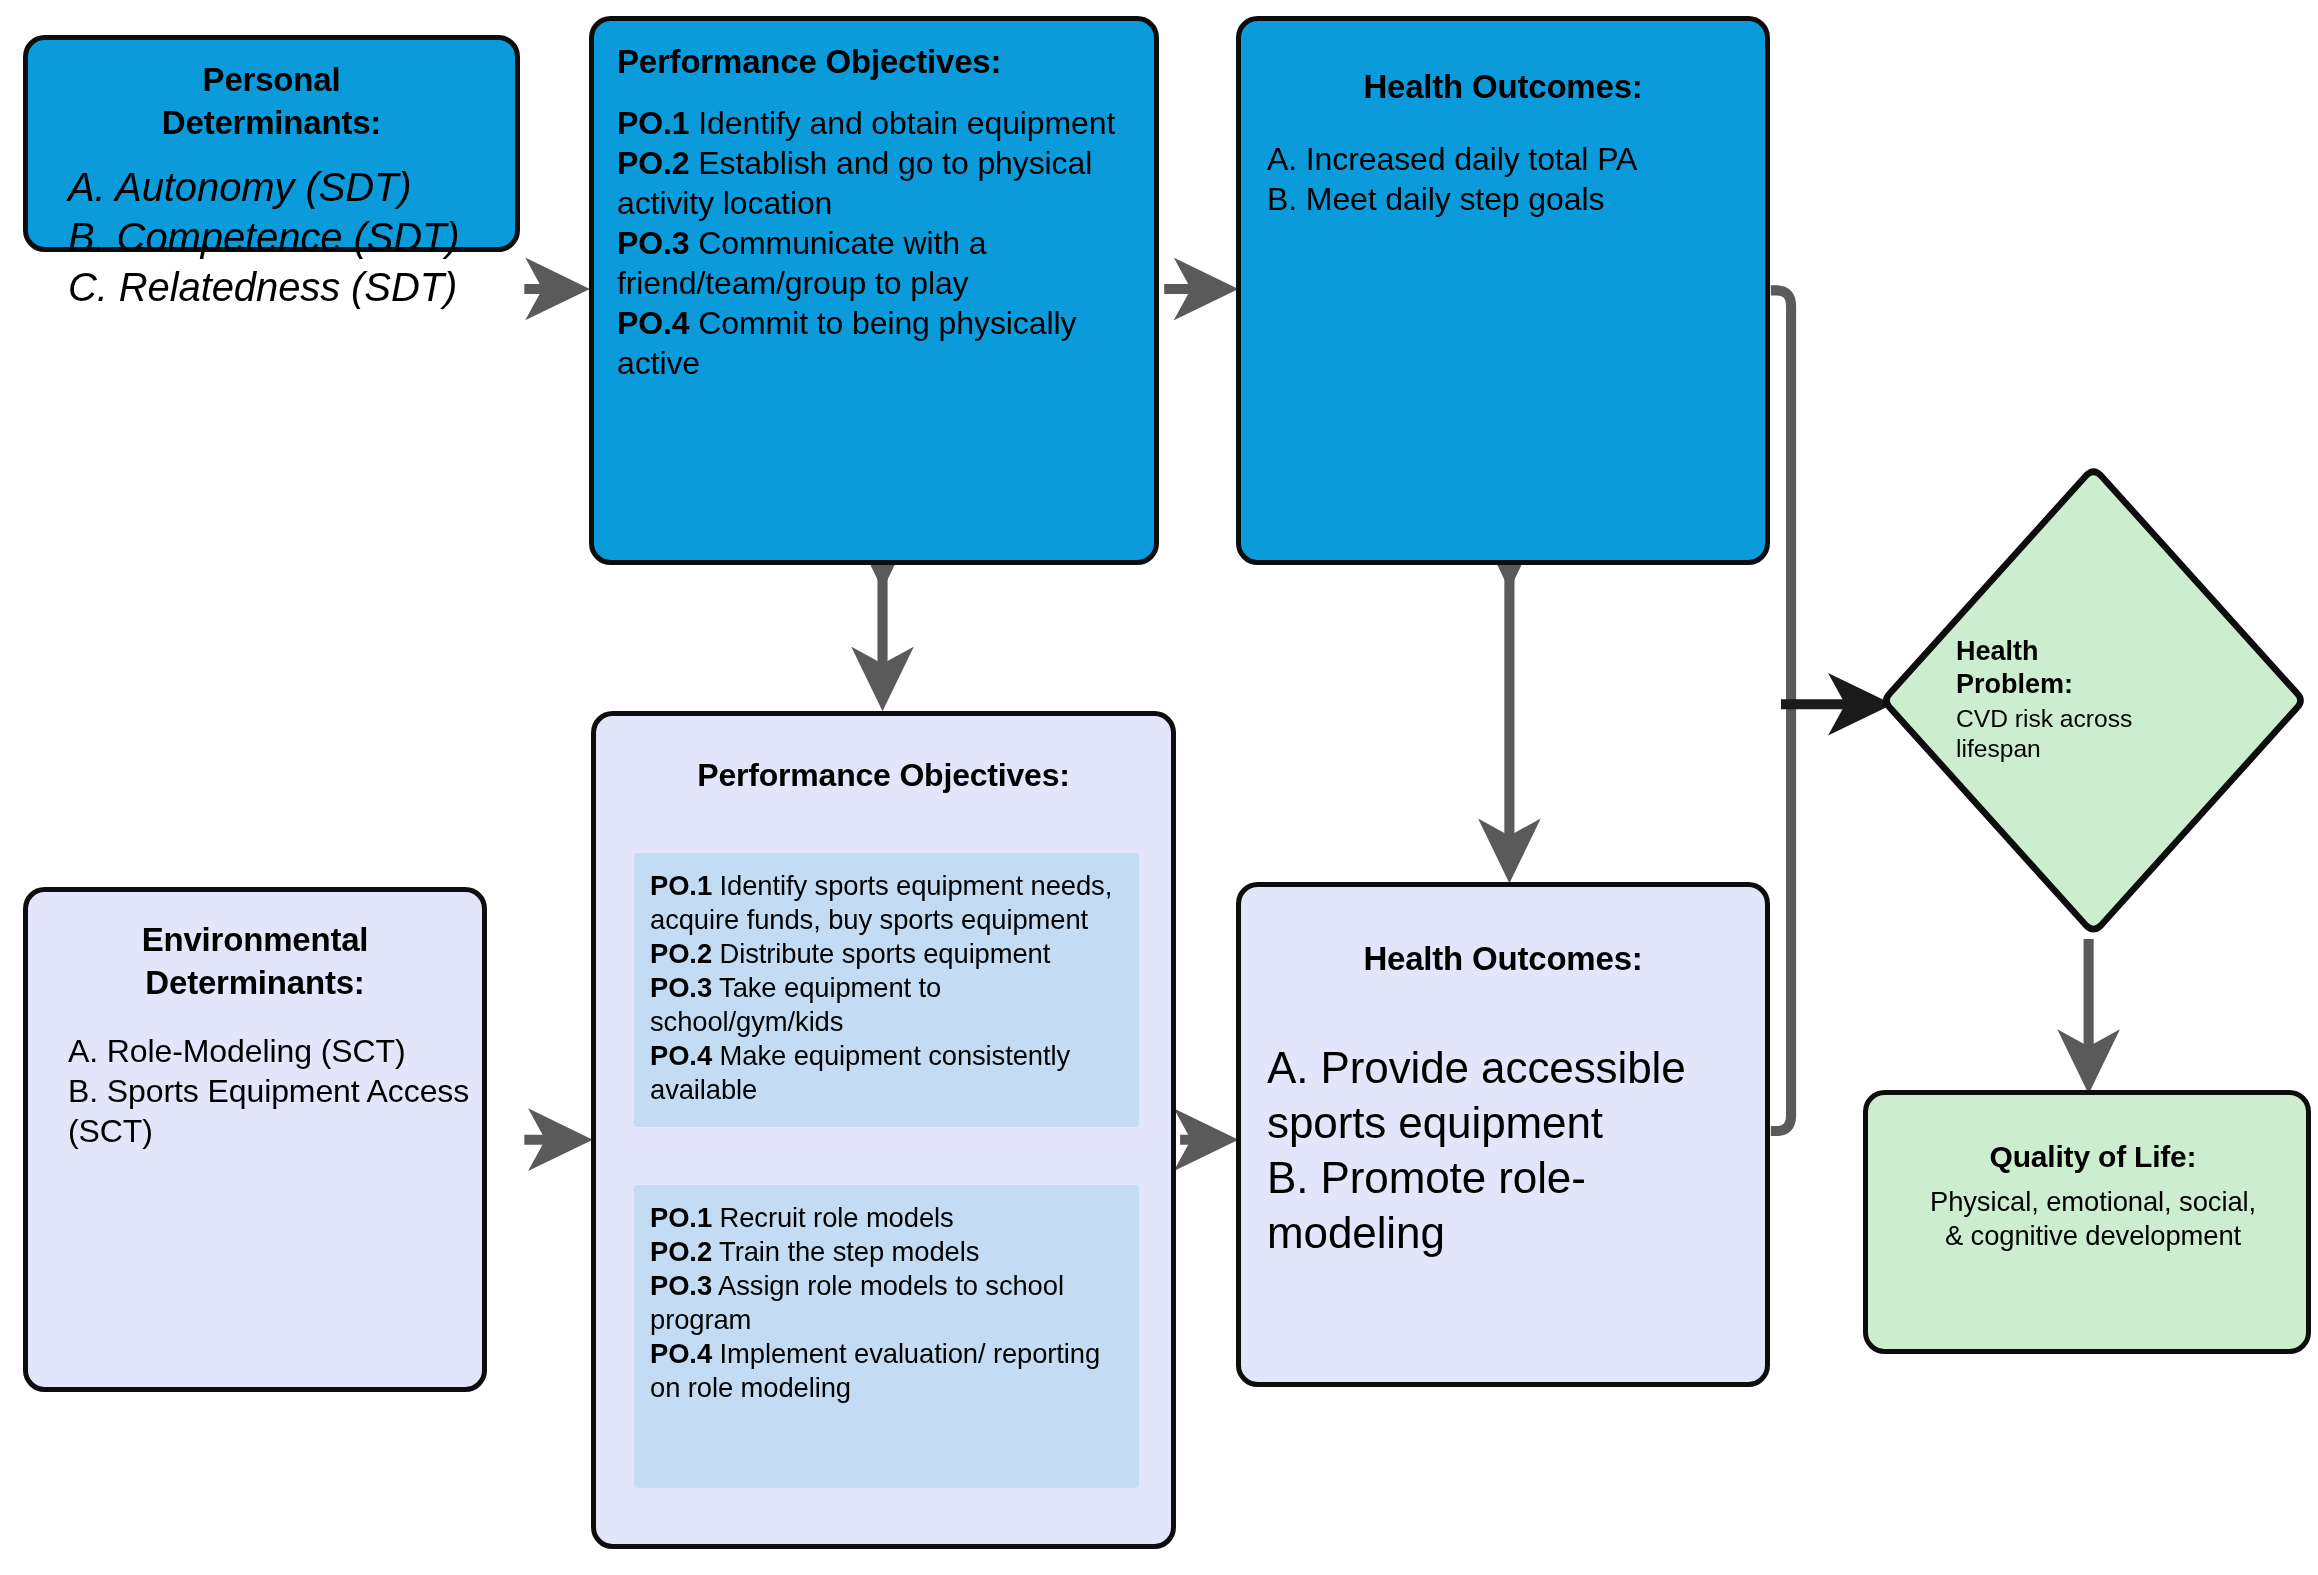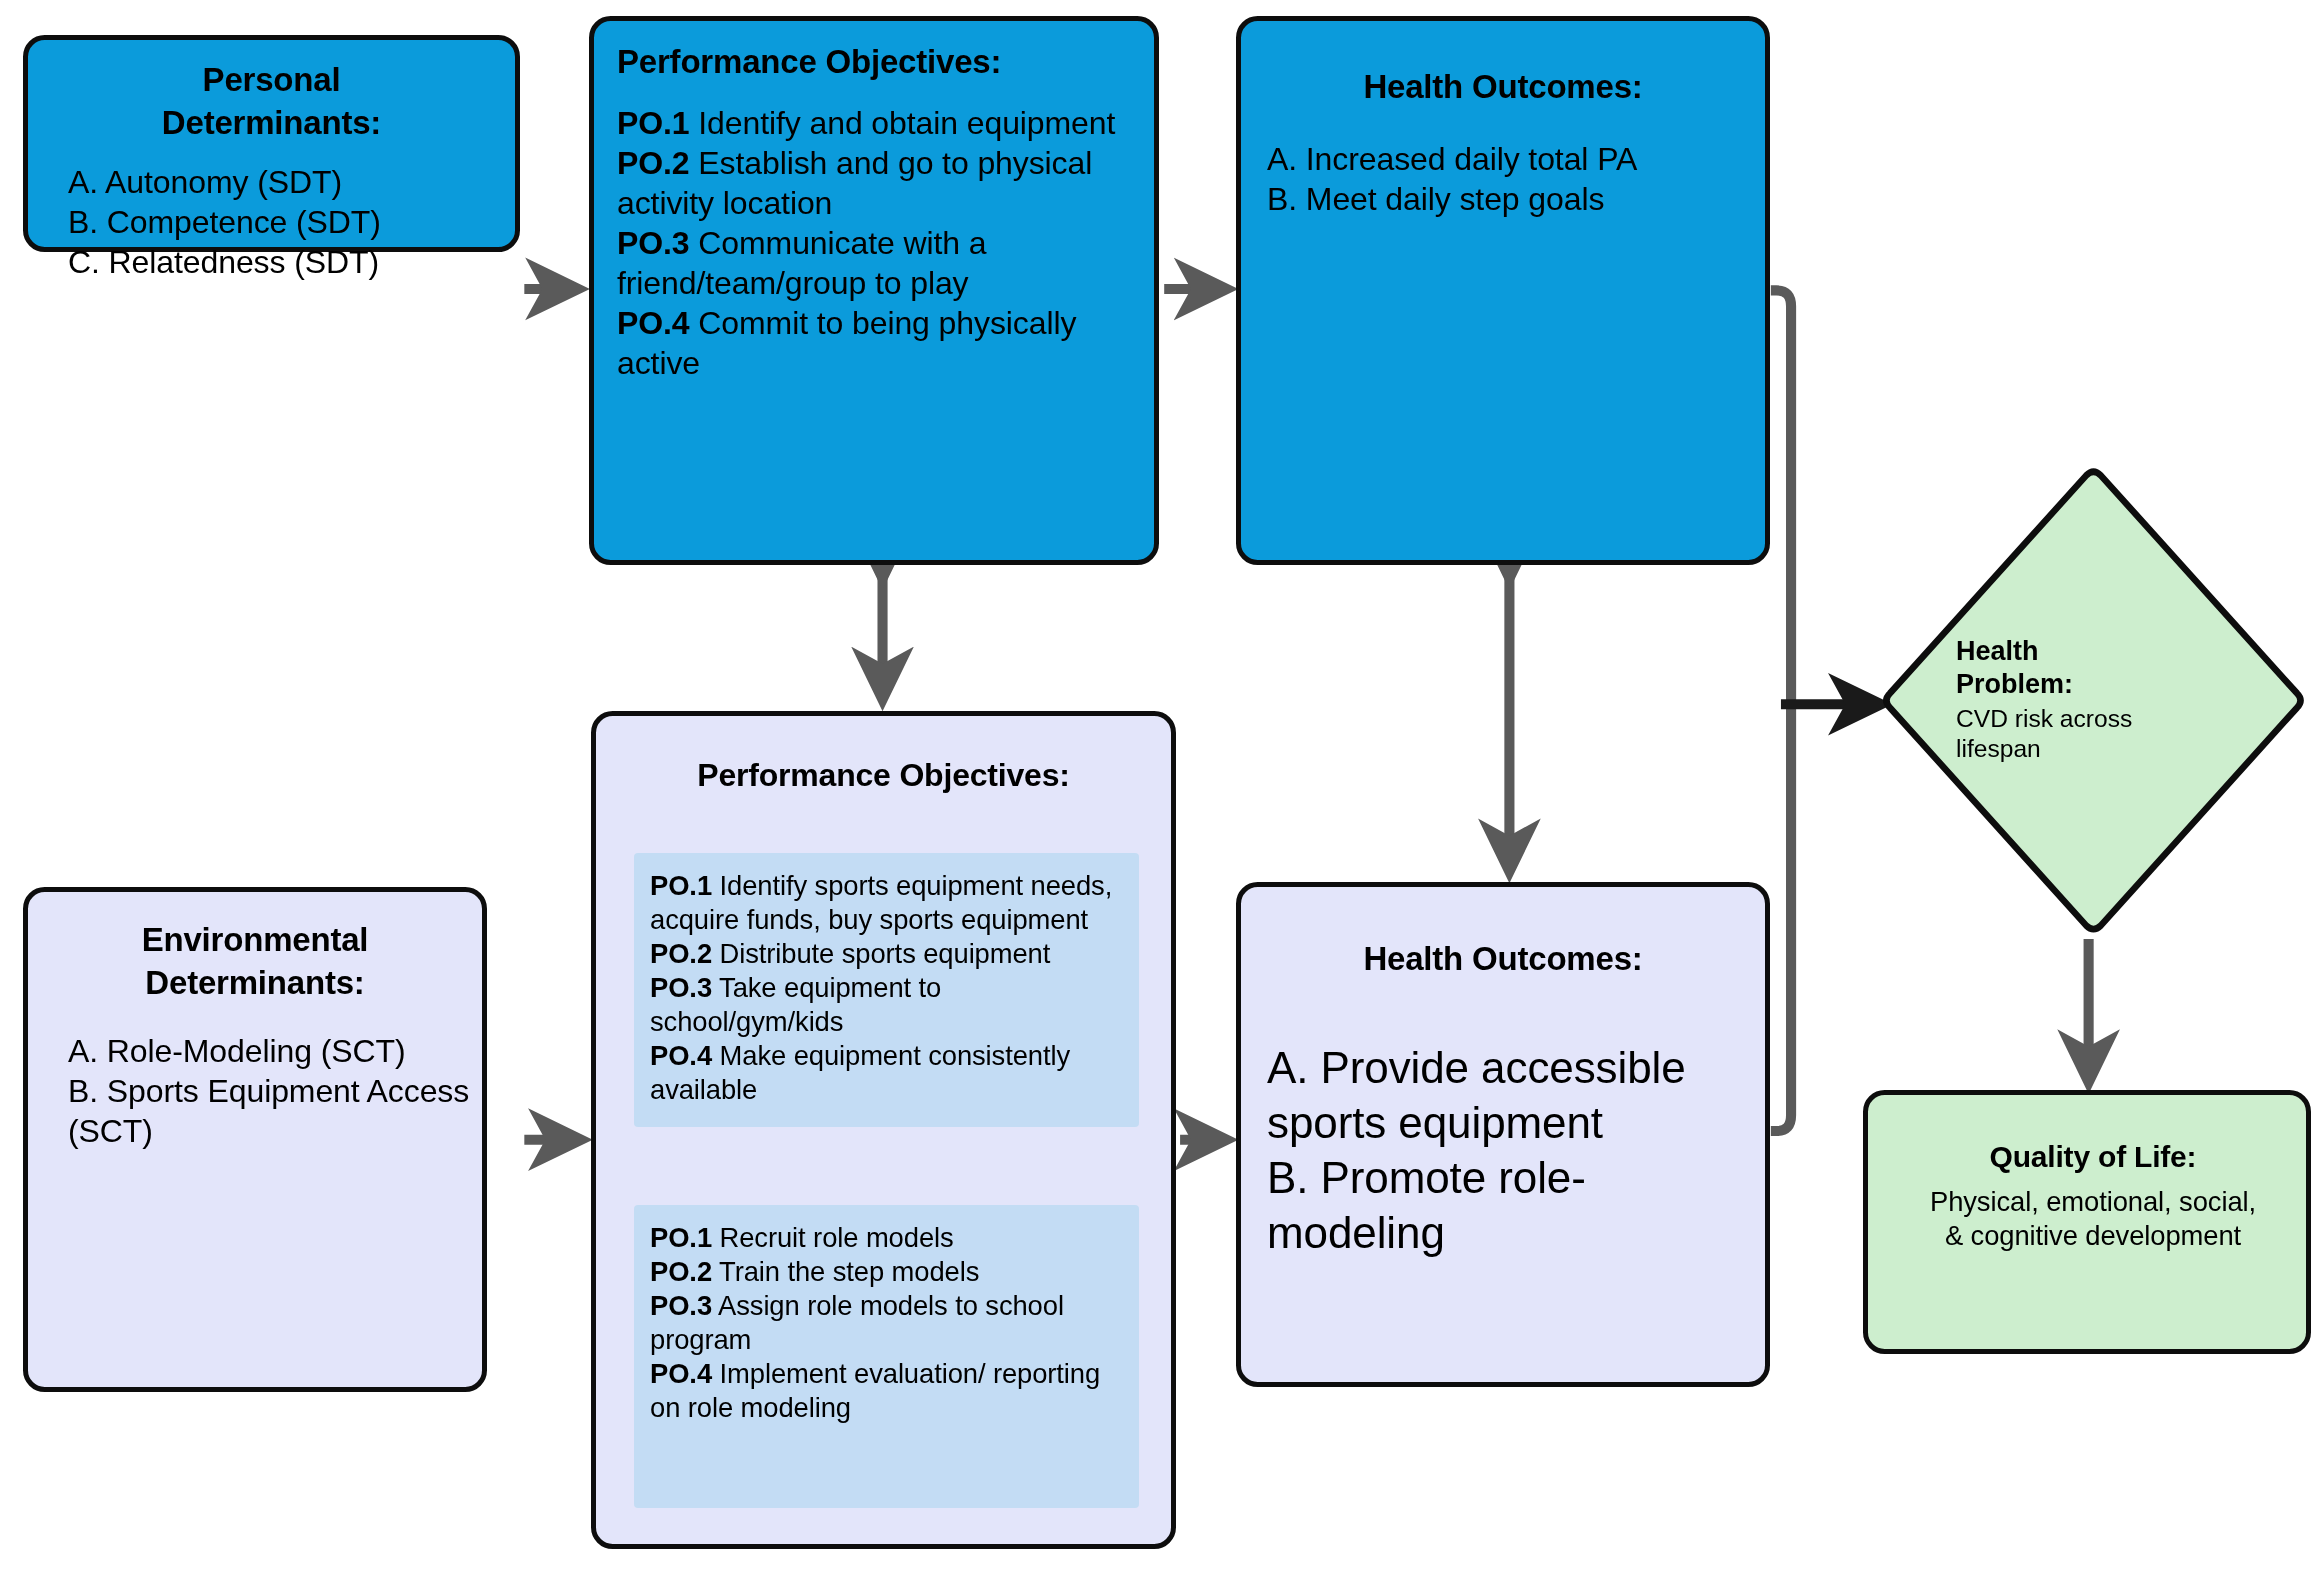--- a/index.html
+++ b/index.html
@@ -44,21 +44,21 @@
   }
   .po-line { display: block; }
   .po-line b { font-weight: bold; }
 
   
   #personal-determinants {
     left: 23px; top: 35px; width: 497px; height: 217px;
     padding: 0;
   }
   #personal-determinants .title { font-size: 33px; margin-top: 19px; }
-  #personal-determinants .body-text { font-size: 32px; margin: 17.3px 0 0 40px; }
+  #personal-determinants .body-text { font-size: 40px; margin: 17.3px 0 0 40px; font-style: italic; }
 
   #po-personal {
     left: 589px; top: 16px; width: 570px; height: 549px;
   }
   #po-personal .title { font-size: 33px; text-align: left; margin: 20px 0 0 23px; }
   #po-personal .body-text { font-size: 32px; margin: 19px 0 0 23px; width: 520px; }
 
   #ho-personal {
     left: 1236px; top: 16px; width: 534px; height: 549px;
   }
@@ -79,21 +79,21 @@
   .sub-card {
     position: absolute;
     left: 38px;
     width: 505px;
     background: #c3dcf4;
     border-radius: 4px;
     box-sizing: border-box;
     padding: 16px 16px 17.3px 16px;
   }
   #po-env-card-1 { top: 137px; height: 274px; }
-  #po-env-card-2 { top: 469px; height: 303px; margin-top: 20px; }
+  #po-env-card-2 { top: 469px; height: 303px; }
   .sub-card .body-text { font-size: 27.4px; line-height: 1.24; }
 
   #ho-environmental {
     left: 1236px; top: 882px; width: 534px; height: 505px;
   }
   #ho-environmental .title { font-size: 33px; margin-top: 51px; }
   #ho-environmental .body-text { font-size: 44px; margin: 59px 0 0 26px; width: 462px; }
 
   
   #health-problem-wrap {

